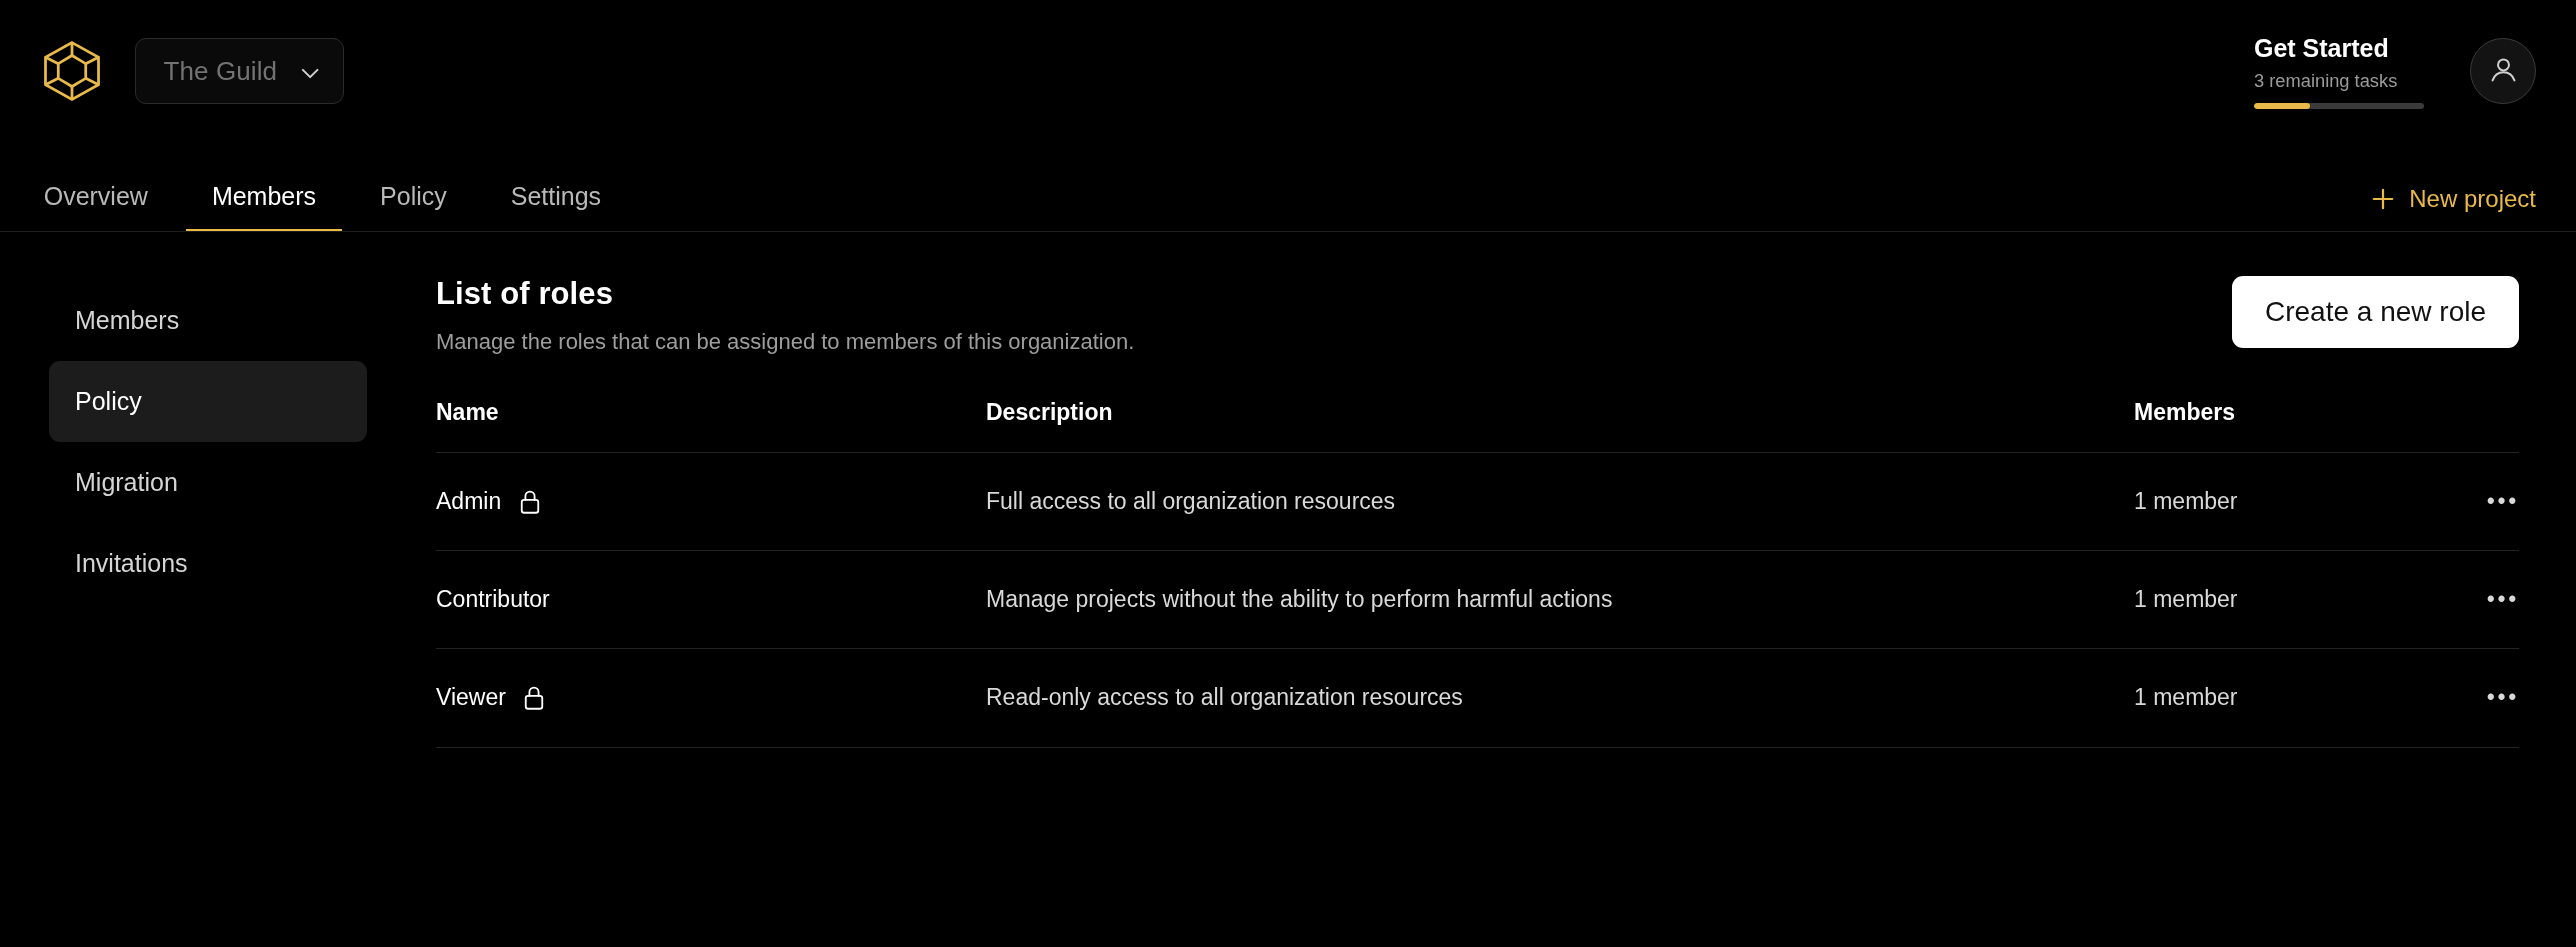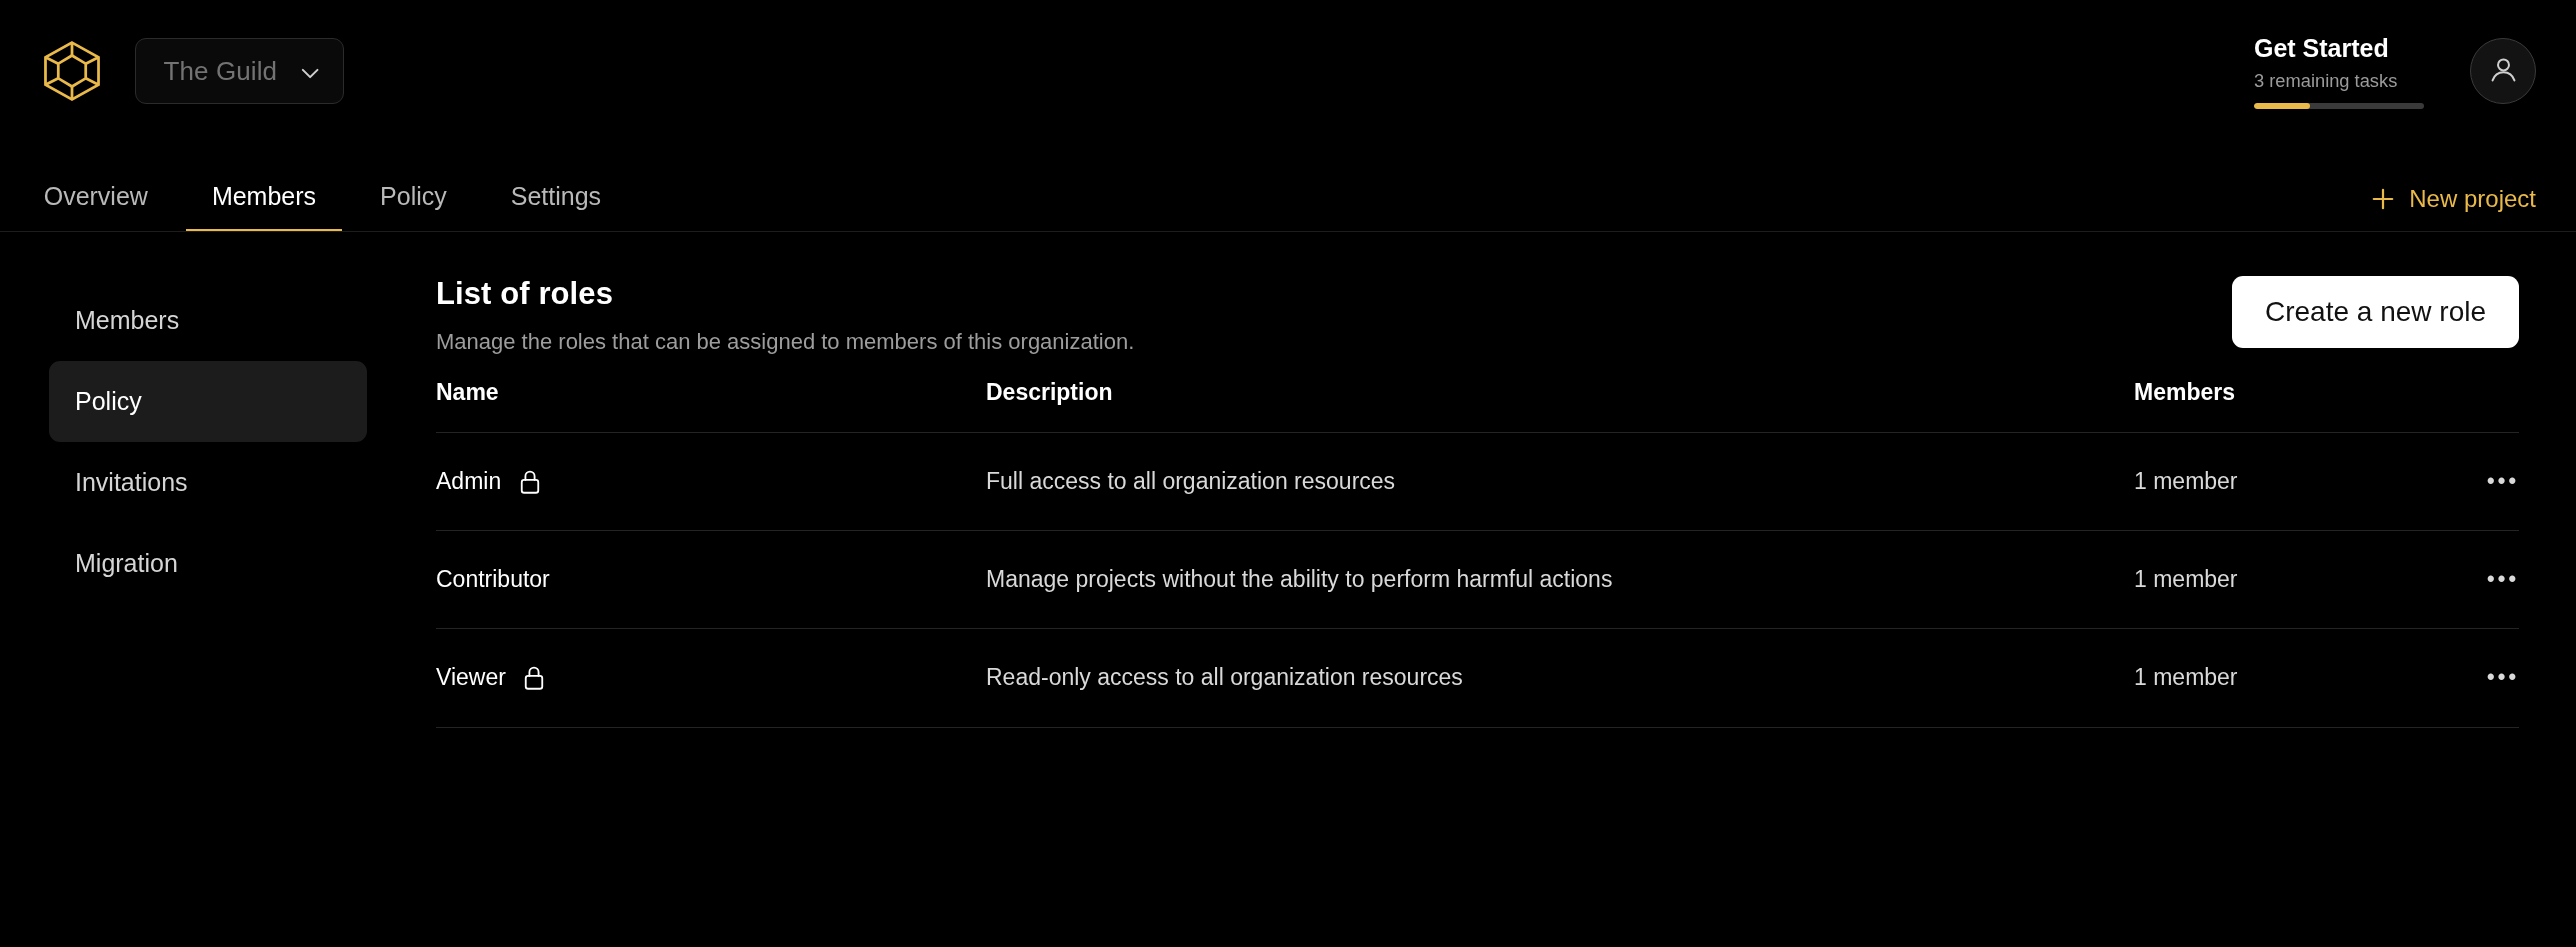--- a/index.html
+++ b/index.html
@@ -106,21 +106,21 @@
   .create-role-btn {
     margin-left: auto;
     background: #ffffff; color: #111111;
     font-size: 28px; font-weight: 500;
     border: none; border-radius: 11px;
     padding: 20px 33px;
     cursor: pointer;
     white-space: nowrap;
   }
 
-  table.roles { width: 100%; border-collapse: collapse; margin-top: 24px; table-layout: fixed; }
+  table.roles { width: 100%; border-collapse: collapse; margin-top: 44px; table-layout: fixed; }
   table.roles th {
     text-align: left;
     font-size: 23px; font-weight: 700; color: #ffffff;
     padding: 0 0 26px 0;
     border-bottom: 0.9px solid #242424;
   }
   table.roles td {
     font-size: 23px; color: #d9d9d9;
     padding: 35px 0;
     border-bottom: 0.9px solid #242424;
@@ -200,22 +200,22 @@
         <span>New project</span>
       </div>
     </div>
   </div>
 
   <div class="body">
 
     <div class="sidebar">
       <div class="side-item">Members</div>
       <div class="side-item active">Policy</div>
+      <div class="side-item">Migration</div>
       <div class="side-item">Invitations</div>
-      <div class="side-item">Migration</div>
     </div>
 
     <div class="content">
       <div class="content-head">
         <div>
           <div class="page-title">List of roles</div>
           <div class="page-sub">Manage the roles that can be assigned to members of this organization.</div>
         </div>
         <button class="create-role-btn">Create a new role</button>
       </div>

